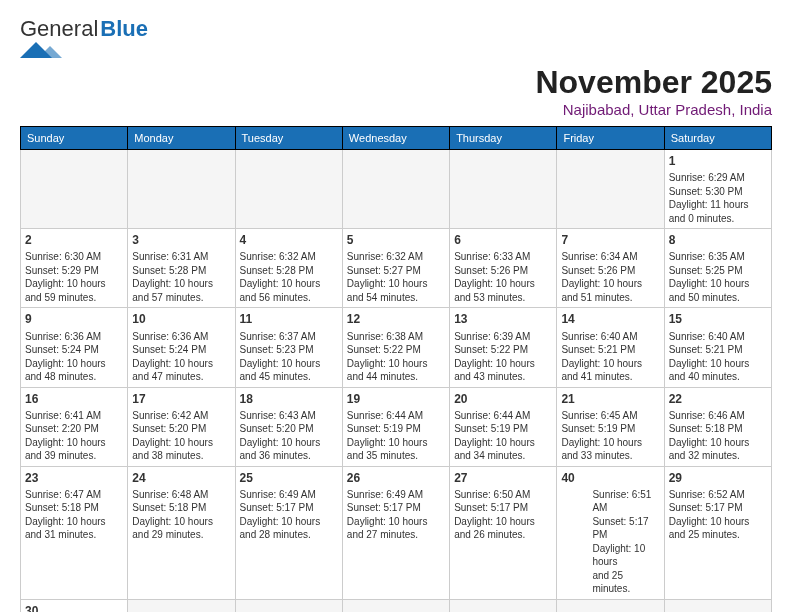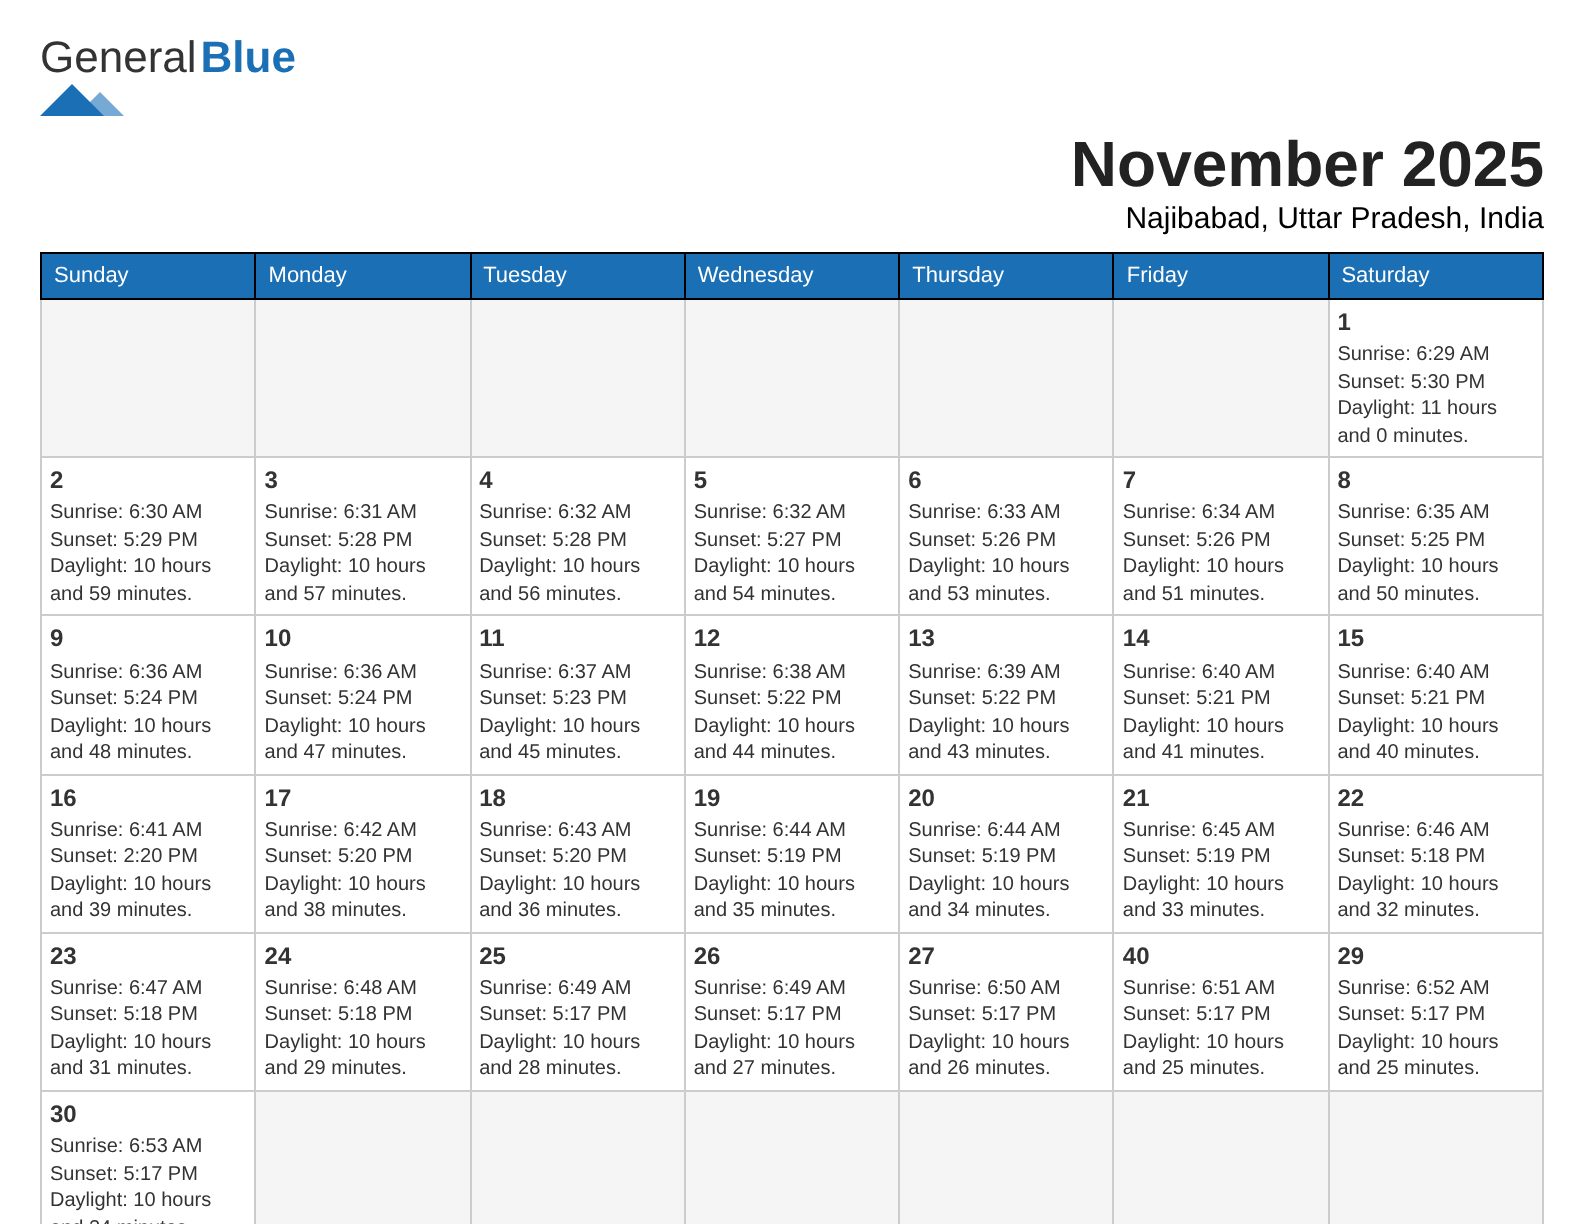--- a/index.html
+++ b/index.html
@@ -29,21 +29,21 @@
       text-align: right;
     }
     .month-title {
       font-size: 32px;
       font-weight: bold;
       color: #222;
       margin-top: 48px;
     }
     .location {
       font-size: 15px;
-      color: #000000;
+      color: #701a75;
     }
     .calendar {
       width: 100%;
       border-collapse: collapse;
       font-size: 10px;
     }
     .calendar th {
       background-color: #1a6fb5;
       color: #fff;
       text-align: left;
@@ -314,21 +314,21 @@
           </td>
           <td>
             <span class="day-number">27</span>
             <div class="day-info" style="white-space: pre-line;">Sunrise: 6:50 AM
 Sunset: 5:17 PM
 Daylight: 10 hours
 and 26 minutes.</div>
           </td>
           <td>
             <span class="day-number">40</span>
-            <div class="day-info" style="white-space: pre-line;">Sunrise: 6:51 AM
+            <div class="day-info" style="white-space: pre-line; margin-left: 31px;">Sunrise: 6:51 AM
 Sunset: 5:17 PM
 Daylight: 10 hours
 and 25 minutes.</div>
           </td>
           <td>
             <span class="day-number">29</span>
             <div class="day-info" style="white-space: pre-line;">Sunrise: 6:52 AM
 Sunset: 5:17 PM
 Daylight: 10 hours
 and 25 minutes.</div>

